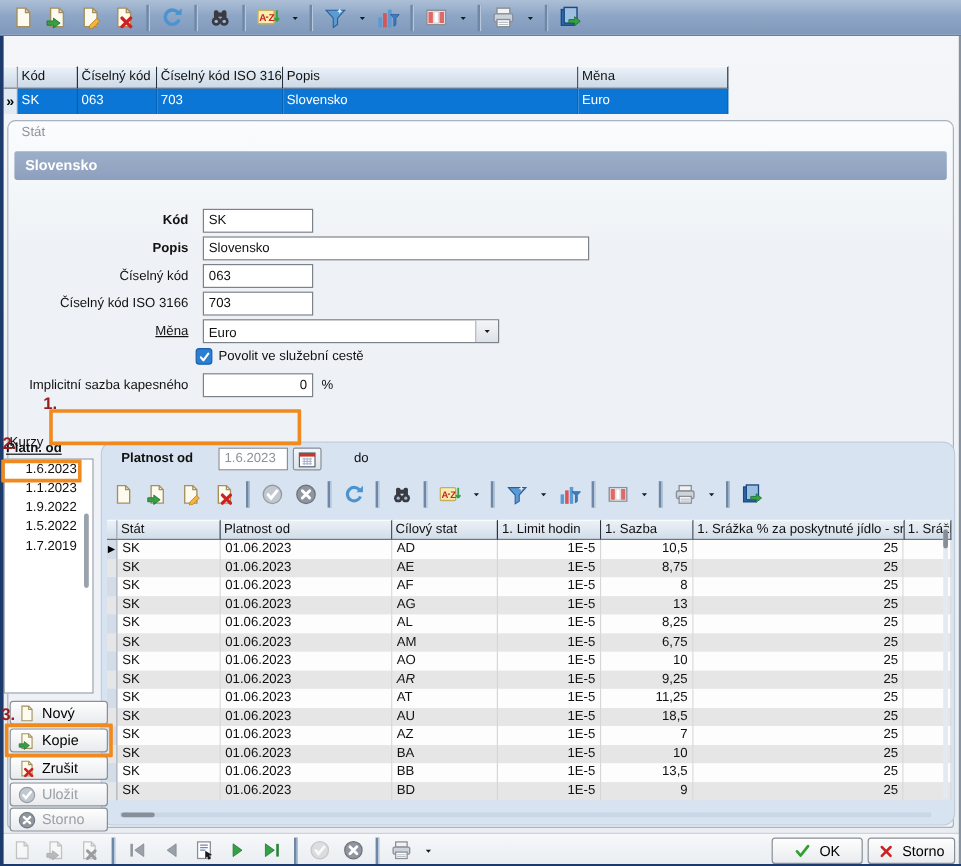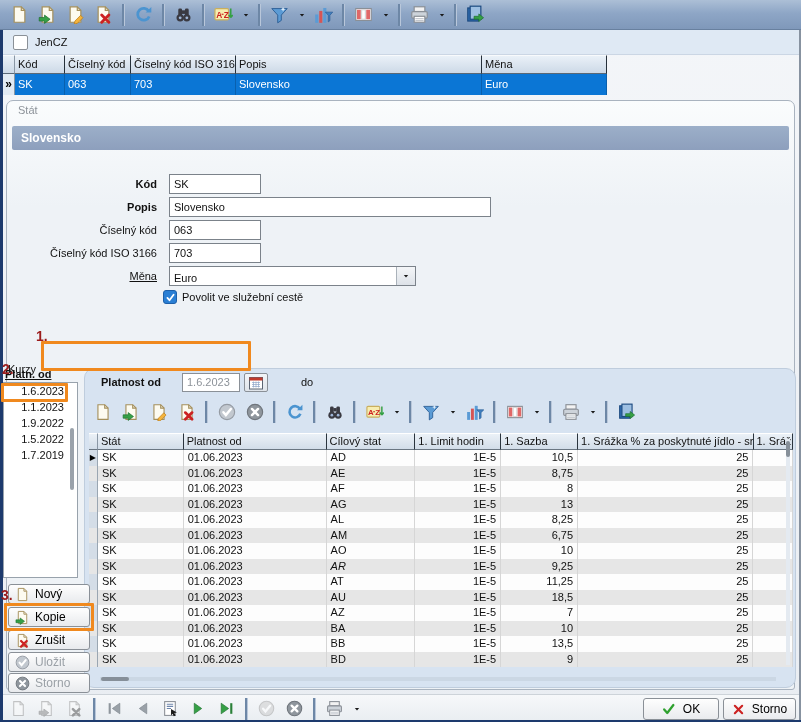--- a/index.html
+++ b/index.html
@@ -76,21 +76,21 @@
   #dates-scroll{position:absolute;left:70px;top:428px;width:4px;height:62px;background:#9aa2ab;border-radius:2px}
 
   
   #rates{position:absolute;left:84px;top:368px;width:712px;height:320px;box-sizing:border-box;background:#d7e3f1;
     border:1px solid #bfcddd;border-radius:10px}
   .rf-label{position:absolute;left:16px;top:7px;font-weight:bold}
   .rf-input{position:absolute;left:97px;top:4px;width:58px;height:19px;box-sizing:border-box;background:#fff;
     border:1px solid #8a9097;color:#8d939a;line-height:17px;padding:0 4px}
   .rf-cal{position:absolute;left:159px;top:4px;width:24px;height:19px;box-sizing:border-box;border-radius:2px;
     background:linear-gradient(#f2f5f8,#dfe4ea);border:1px solid #8a9097;display:flex;align-items:center;justify-content:center}
-  .rf-do{position:absolute;left:216px;top:7px}
+  .rf-do{position:absolute;left:210px;top:7px}
   #rates-toolbar{position:absolute;left:4px;top:29px;height:28px;display:flex;align-items:center;gap:1px}
   #rates-table{position:absolute;left:4px;top:64px;width:704px;overflow:hidden}
   .r-hrow{display:flex}
   .r-hcell{box-sizing:border-box;height:17px;line-height:15px;padding:0 3px;
     background:linear-gradient(180deg,#ebf1f7,#d2dde9);border-right:1px solid #2a343e;border-bottom:1px solid #6a7682;
     border-top:1px solid #fff;white-space:nowrap;overflow:hidden}
   .r-ind-h{width:9px;padding:0;border-right:1px solid #8a97a5}
   .r-row{display:flex;height:15.5px}
   .r-cell{box-sizing:border-box;line-height:15.5px;padding:0 4px;background:#fdfdfd;border-right:1px solid #d6d6d6;
     white-space:nowrap;overflow:hidden}
@@ -275,24 +275,20 @@
         <span class="icon" style="height: 19px; width: 19px;">
           <svg viewBox="0 0 16 16">
             <rect x="1.5" y="2.5" width="9" height="11" fill="#2f6eb4" stroke="#1c4a80"></rect>
             <rect x="3.5" y="1" width="9" height="11" fill="#9dbfe2" stroke="#1c4a80"></rect>
             <path d="M6.8 9.5 h4 v-2 l4 3.2 -4 3.2 v-2 h-4 z" fill="#35a045" stroke="#1e7030" stroke-width="0.6"></path>
           </svg>
         </span>
       </span>
     </div>
 
-  <div id="jencz-row">
-    <span class="cbx"></span>
-    <span>JenCZ</span>
-  </div>
 
   <div id="countries">
       <div class="c-hrow">
         <span class="c-hcell c-ind-h"></span>
         <span class="c-hcell" style="width: 50px;">Kód</span>
         <span class="c-hcell" style="width: 66px;">Číselný kód</span>
         <span class="c-hcell" style="width: 105px;">Číselný kód ISO 3166</span>
         <span class="c-hcell" style="width: 246px;">Popis</span>
         <span class="c-hcell" style="width: 125px;">Měna</span>
       </div>
@@ -346,20 +342,25 @@
     <span class="cbx-on">
         <span data-icon="check-white" style="width:11px;height:11px">
           <svg viewBox="0 0 16 16">
             <path d="M3.5 8.5 l3 3.5 6-8" fill="none" stroke="#fff" stroke-width="2.6" stroke-linecap="round" stroke-linejoin="round"></path>
           </svg>
         </span>
       </span>
     <span>Povolit ve služební cestě</span>
   </div>
 
+  <div class="f-row" style="top:311px">
+    <span class="f-label">Implicitní sazba kapesného</span>
+    <span class="f-input num" style="width:92px">0</span>
+    <span class="unit">%</span>
+  </div>
 
   <span id="tab-kurzy">Kurzy</span>
 
   <span class="annot" style="left:36px;top:328px">1.</span>
   <span class="annot" style="left:2px;top:361px">2.</span>
   <span class="annot" style="left:1px;top:587px">3.</span>
   <div class="hl-box" style="left:41px;top:341px;width:210px;height:30px"></div>
   <div class="hl-box" style="left:1px;top:383px;width:67px;height:19px"></div>
   <div class="hl-box" style="left:4px;top:603px;width:90px;height:28px"></div>
 

